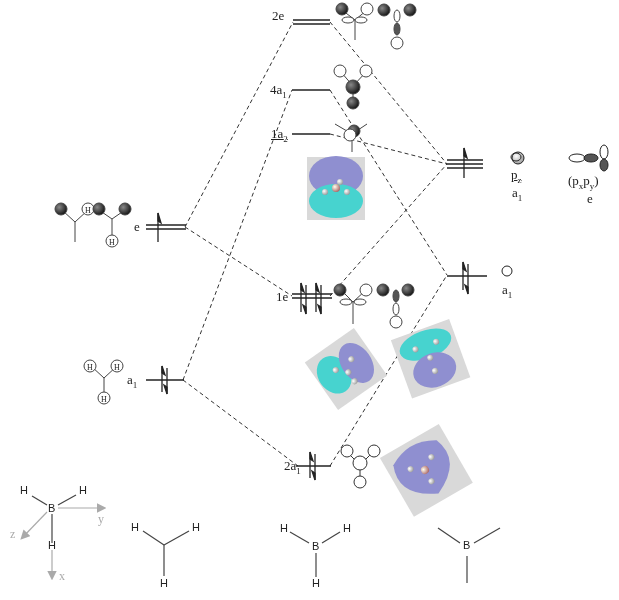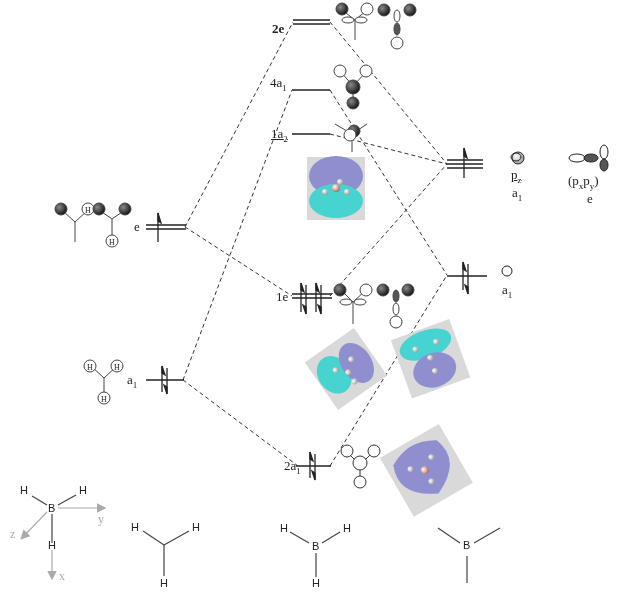--- a/index.html
+++ b/index.html
@@ -252,22 +252,22 @@
       <line x1="322" y1="543" x2="340" y2="532"></line>
       <line x1="316" y1="553" x2="316" y2="577"></line>
   </g>
   <g stroke="#444" stroke-width="1.2">
     <line x1="438" y1="528" x2="460" y2="543"></line>
       <line x1="474" y1="543" x2="500" y2="528"></line>
       <line x1="467" y1="556" x2="467" y2="583"></line>
   </g>
 </svg>
 
-<div class="lbl" style="left:272px;top:22px;font-weight:bold;"><span>2e</span></div>
-<div class="lbl" style="left:270px;top:76px;"><span>4a</span><sub>1</sub></div>
+<div class="lbl" style="left:272px;top:9px;"><span>2e</span></div>
+<div class="lbl" style="left:270px;top:83px;"><span>4a</span><sub>1</sub></div>
 <div class="lbl" style="left:271px;top:127px;text-decoration:underline;"><span>1a</span><sub>2</sub></div>
 <div class="lbl" style="left:276px;top:290px;"><span>1e</span></div>
 <div class="lbl" style="left:284px;top:459px;"><span>2a</span><sub>1</sub></div>
 
 <div class="lbl" style="left:134px;top:220px;"><span>e</span></div>
 <div class="lbl" style="left:127px;top:373px;"><span>a</span><sub>1</sub></div>
 
 <div class="lbl" style="left:511px;top:168px;text-decoration:underline;"><span>p</span><sub>z</sub></div>
 <div class="lbl" style="left:512px;top:186px;"><span>a</span><sub>1</sub></div>
 <div class="lbl" style="left:568px;top:174px;"><span>(p</span><sub>x</sub><span>p</span><sub>y</sub><span>)</span></div>

